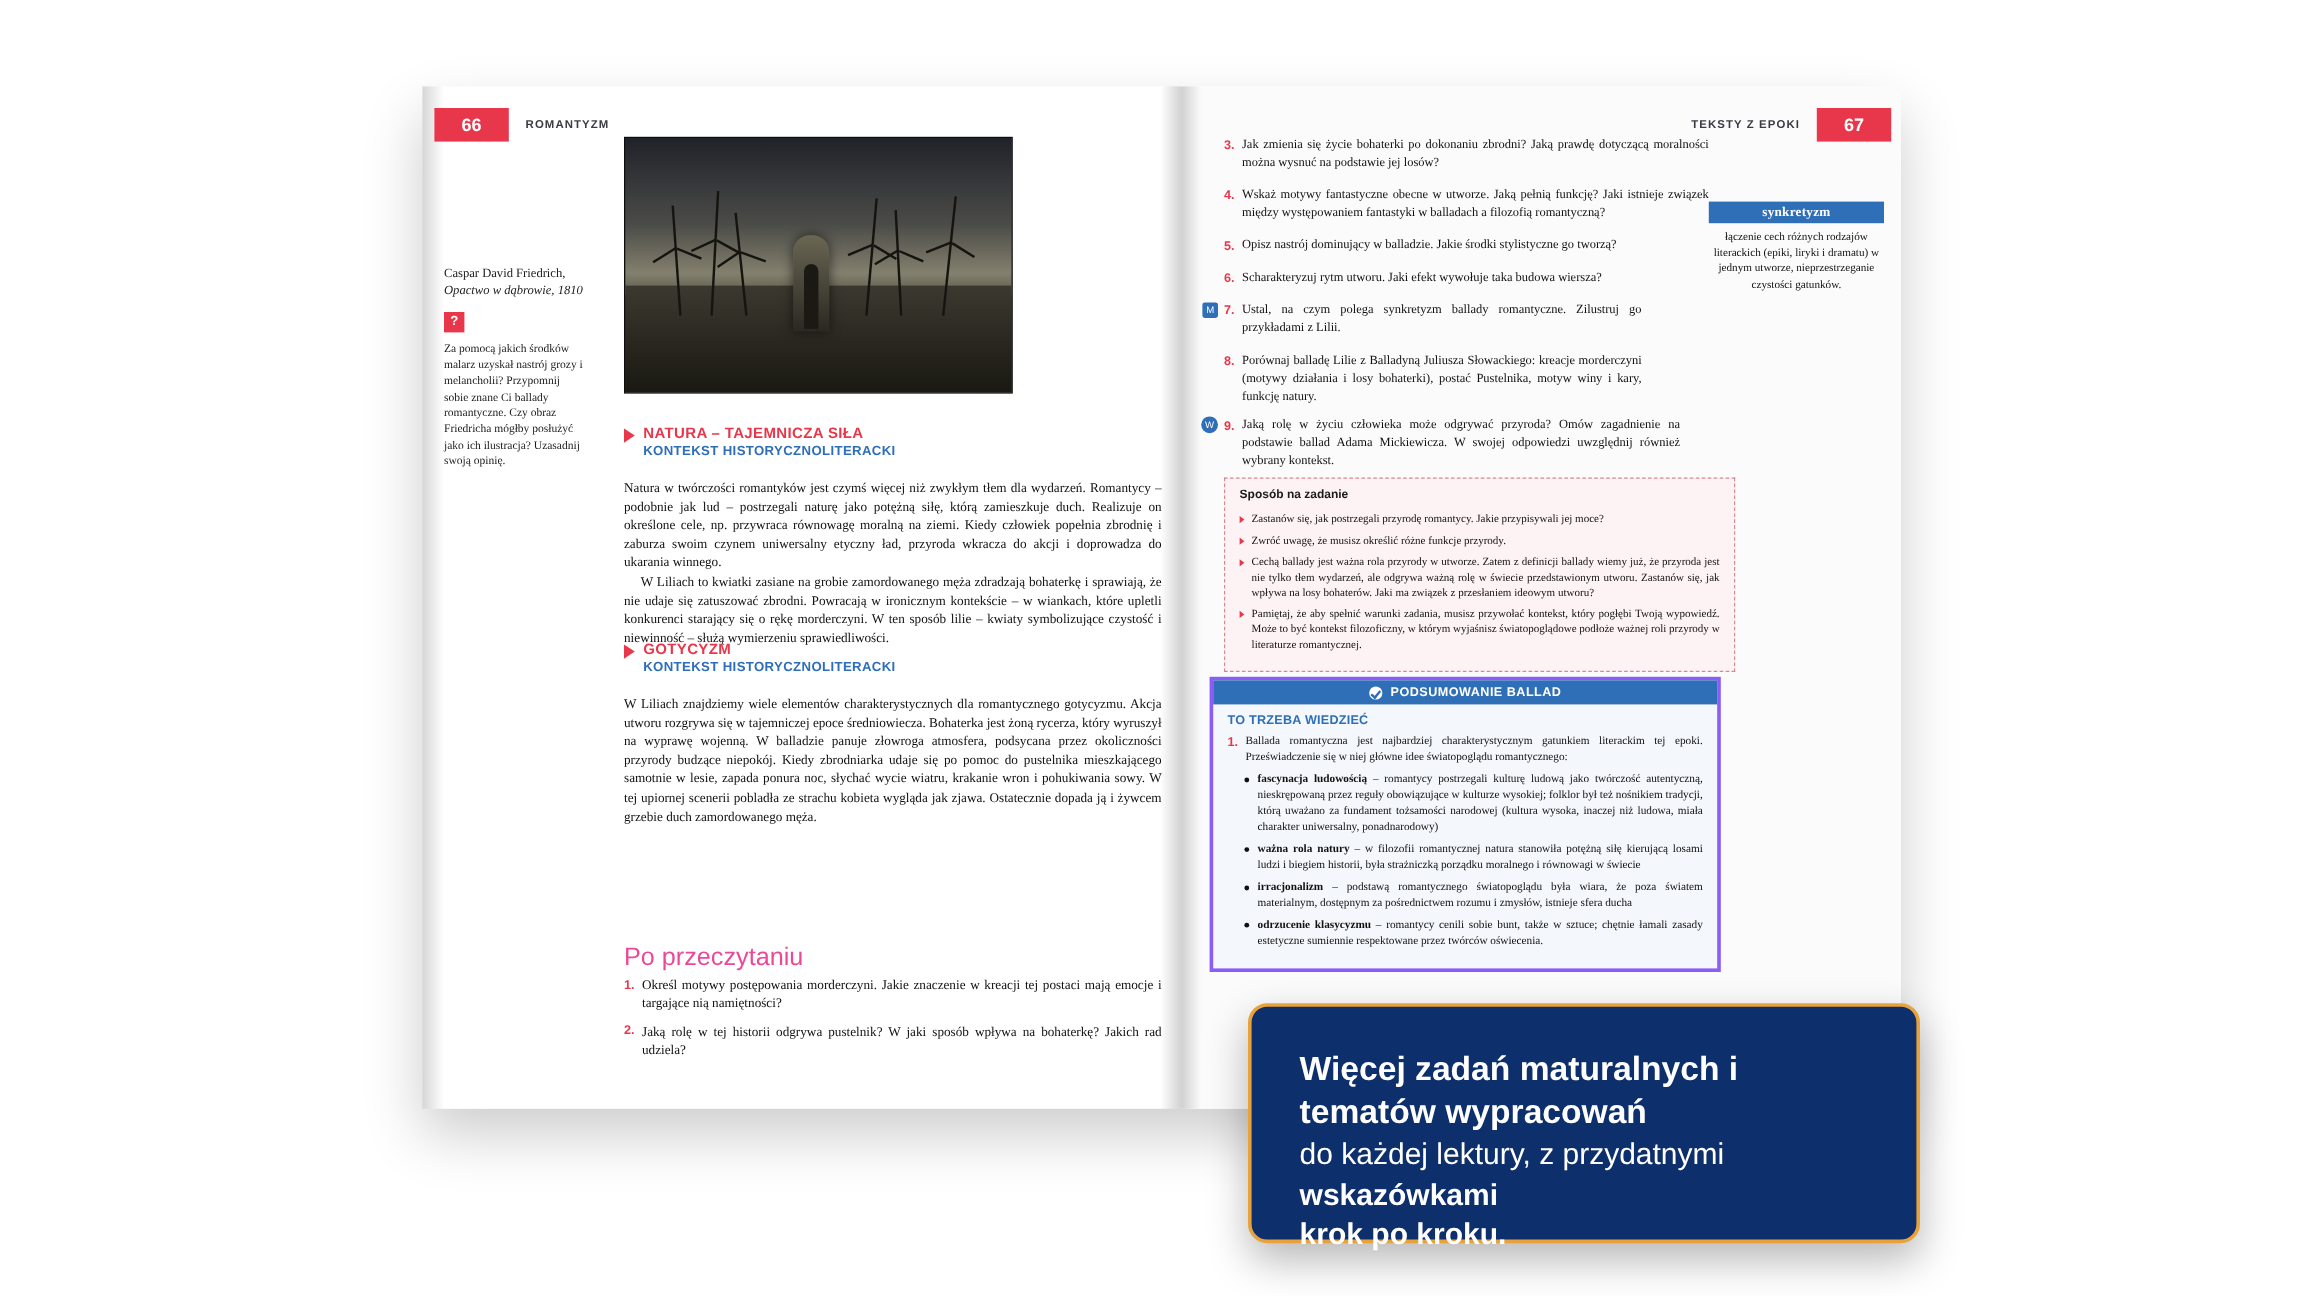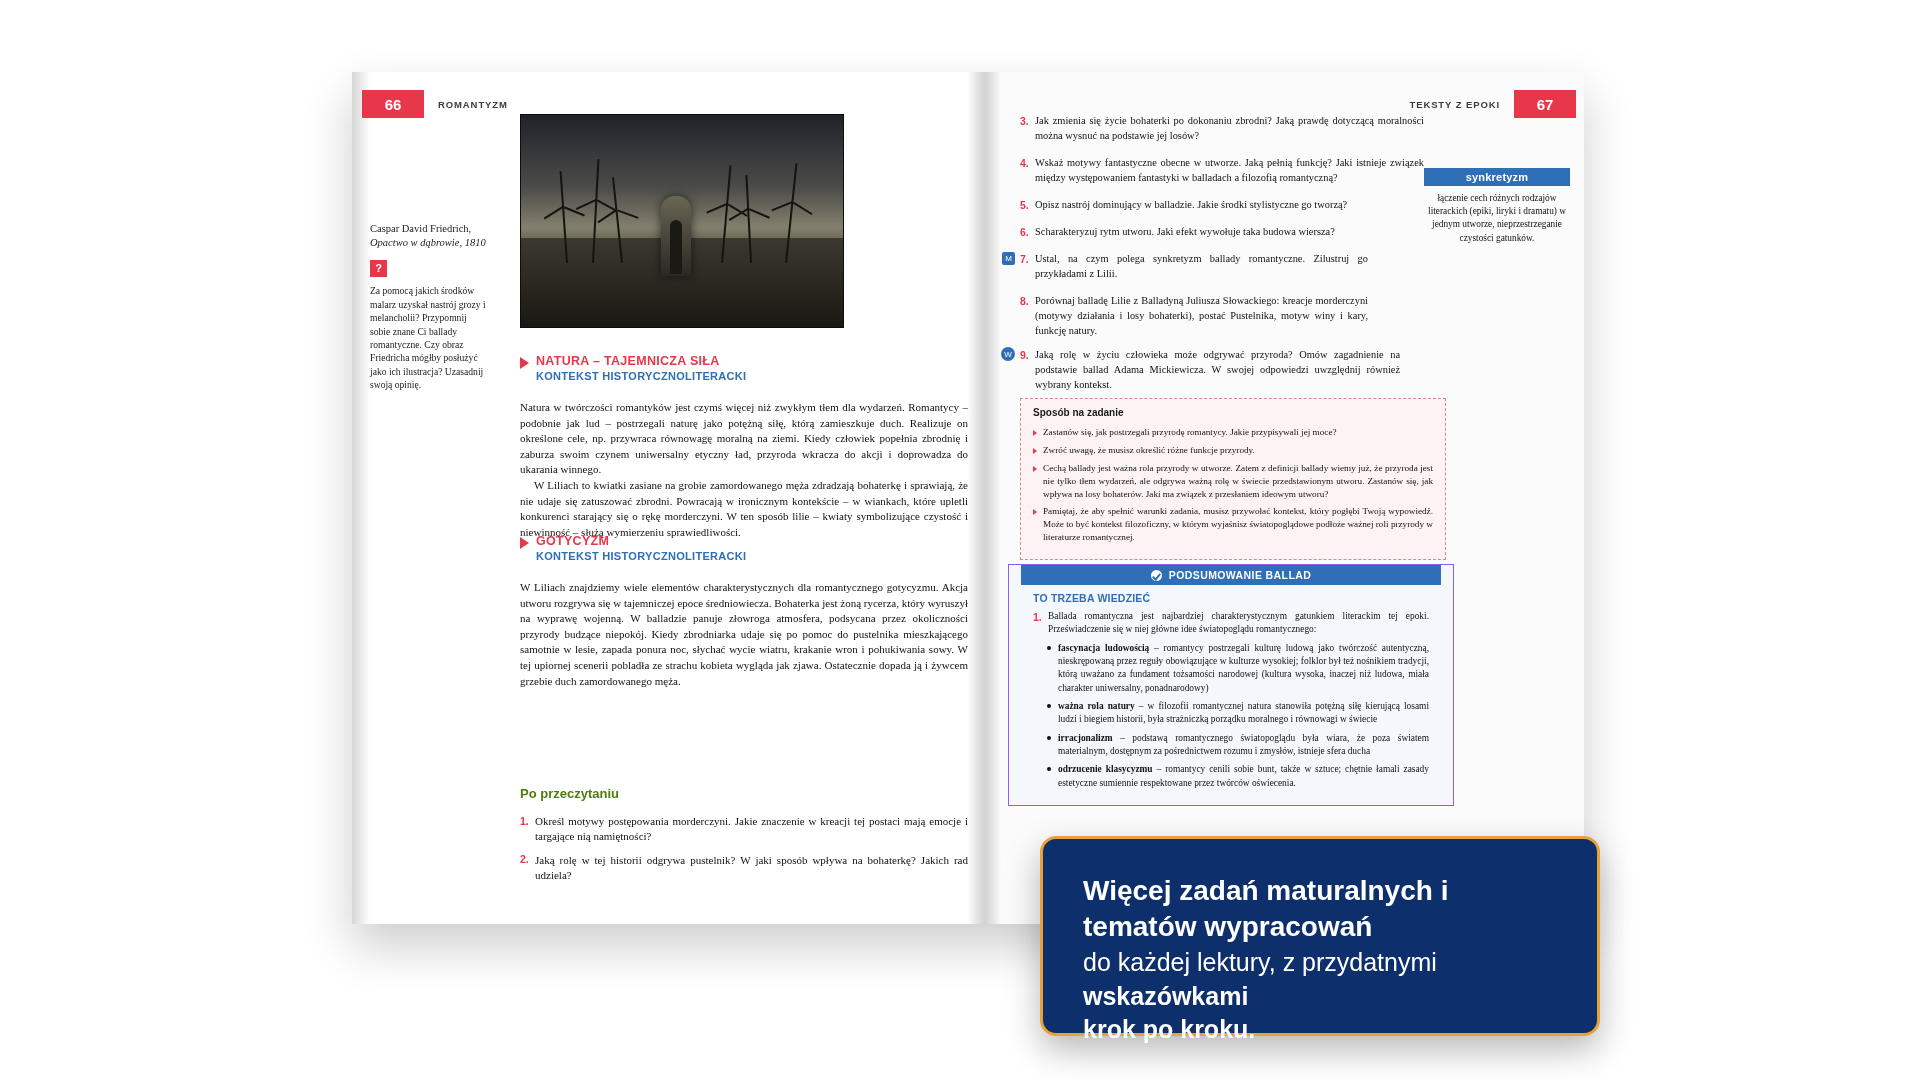--- a/index.html
+++ b/index.html
@@ -103,21 +103,21 @@
   }
 
   .body-text{
     position:absolute;font-size:11px;line-height:1.42;color:#111;text-align:justify;
   }
   .body-text p{margin:0 0 0 0;text-indent:14px;}
   .body-text p.first{text-indent:0;}
 
   .po-przeczytaniu{
     position:absolute;left:168px;top:714px;
-    font-family:"Liberation Sans",sans-serif;font-weight:700;color:#4d7c0f;font-size:13px;
+    font-family:"Liberation Sans",sans-serif;font-weight:400;color:#ec4899;font-size:21px;
   }
   .qlist{position:absolute;left:168px;top:742px;width:448px;}
   .qitem{display:flex;margin-bottom:8px;}
   .qnum{
     font-family:"Liberation Sans",sans-serif;font-weight:700;color:#e8374a;
     font-size:10.5px;width:15px;flex:0 0 15px;padding-top:.5px;
   }
   .qtxt{font-size:11px;line-height:1.4;color:#111;text-align:justify;}
 
   
@@ -130,21 +130,21 @@
     font-size:8px;display:flex;align-items:center;justify-content:center;
   }
   .badge-circ{
     position:absolute;left:-19px;top:-1px;width:14px;height:14px;background:#2e6fb7;
     color:#fff;border-radius:50%;font-family:"Liberation Sans",sans-serif;
     font-size:8px;display:flex;align-items:center;justify-content:center;
   }
 
   .syn-box{position:absolute;right:14px;top:96px;width:146px;text-align:center;}
   .syn-title{
-    background:#2e6fb7;color:#fff;font-family:Liberation Sans, sans-serif;
+    background:#2e6fb7;color:#fff;font-family:Liberation Serif, serif;
     font-weight:700;font-size:11px;padding:3px 0;letter-spacing:.2px;
   }
   .syn-body{font-size:9.3px;line-height:1.42;color:#111;padding:6px 4px 0;}
 
   .sposob{
     position:absolute;left:36px;top:326px;width:400px;
     border:1px dashed #d48a93;background:#fdf3f4;padding:8px 12px 10px;
   }
   .sposob h4{
     margin:0 0 8px;font-family:"Liberation Sans",sans-serif;font-size:10px;
@@ -155,21 +155,21 @@
     position:relative;padding-left:10px;margin-bottom:5px;
     font-size:9.2px;line-height:1.4;color:#111;text-align:justify;
   }
   .sposob li:before{
     content:"";position:absolute;left:0;top:4px;width:0;height:0;
     border-top:3px solid transparent;border-bottom:3px solid transparent;border-left:4px solid #e8374a;
   }
 
   .summary{
     position:absolute;left:24px;top:492px;width:420px;
-    border:1px solid #8b5cf6;background:#f4f7fb;padding:0 12px 10px;
+    border:3px solid #8b5cf6;background:#f4f7fb;padding:0 0 10px;
   }
   .summary-bar{
     background:#2e6fb7;color:#fff;display:flex;align-items:center;justify-content:center;
     font-family:"Liberation Sans",sans-serif;font-weight:700;font-size:10.5px;
     letter-spacing:.4px;padding:4px 0;
   }
   .summary-bar .dot{
     width:11px;height:11px;border-radius:50%;background:#fff;margin-right:7px;
     position:relative;
   }

